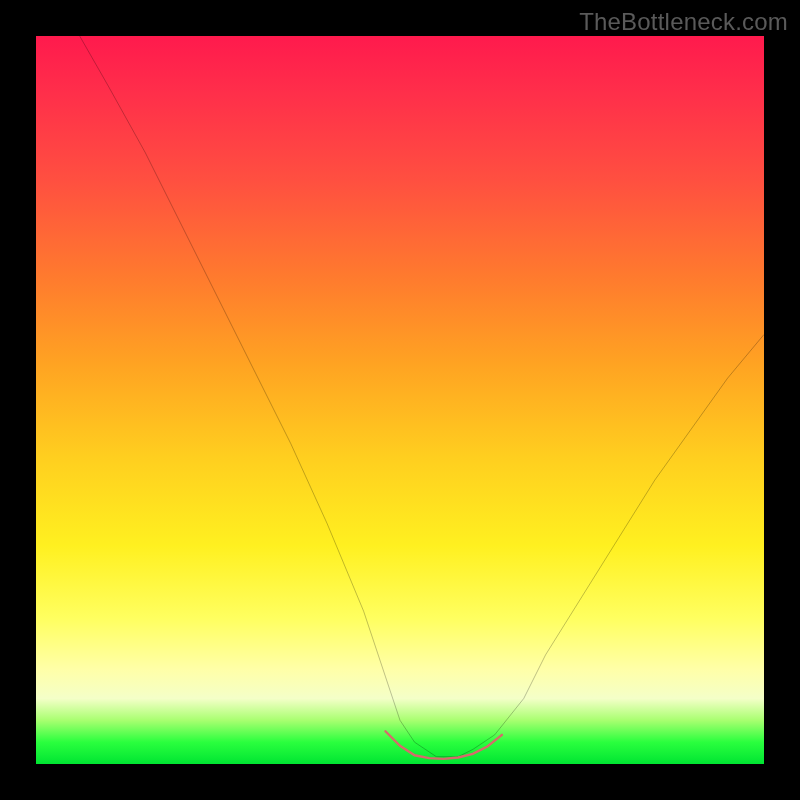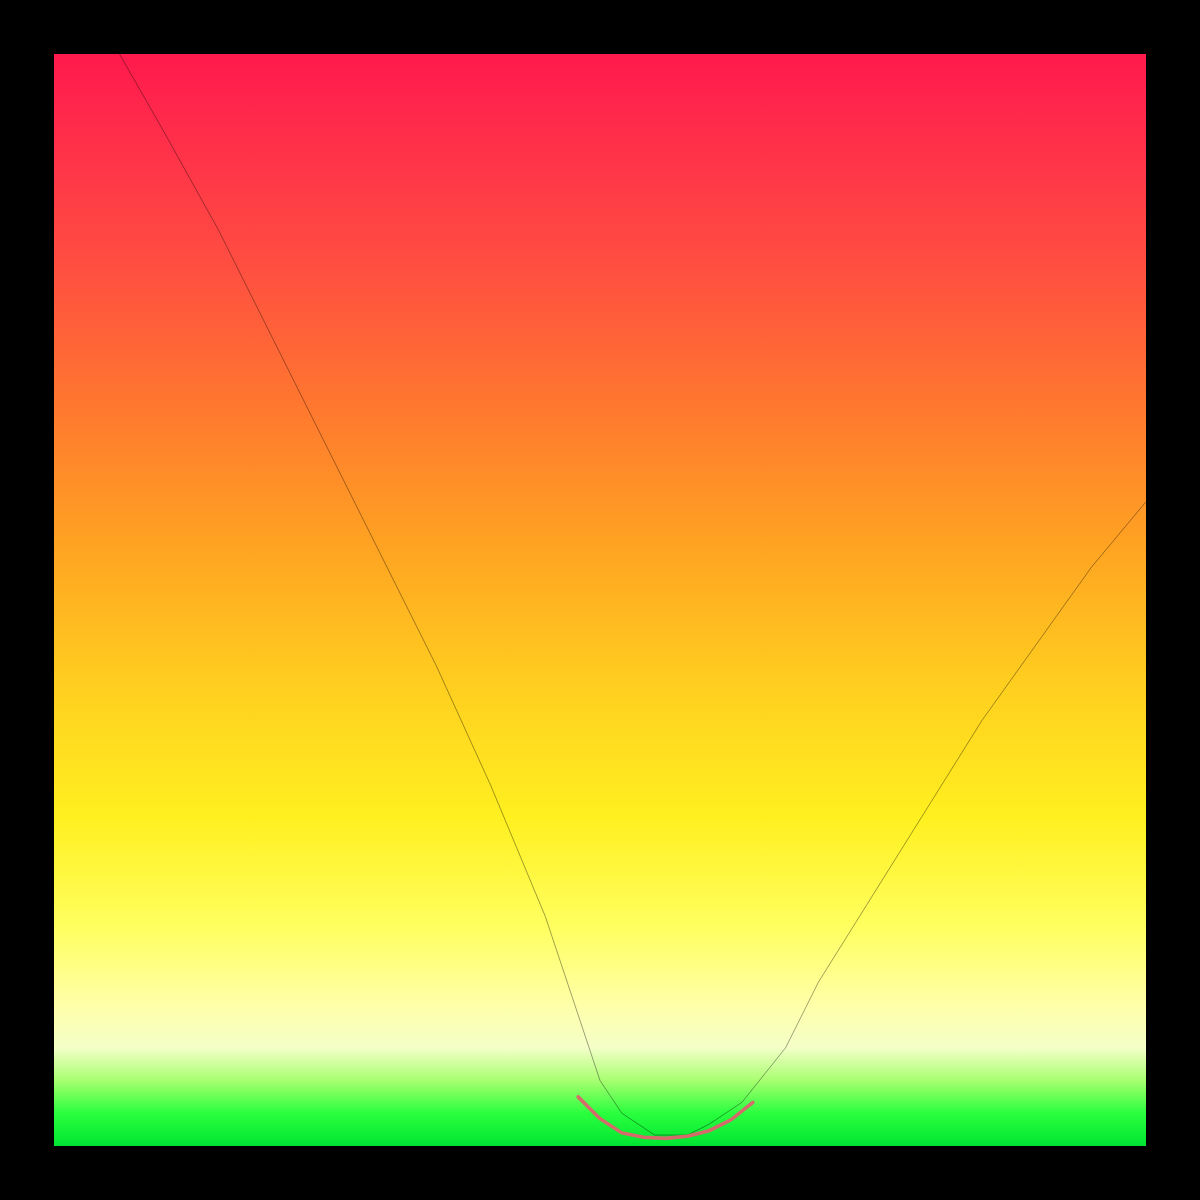--- a/index.html
+++ b/index.html
@@ -60,13 +60,14 @@
 </style>
 </head>
 <body>
 
 <div class="frame">
   <div class="plot-bg"></div>
   <svg class="curve" viewBox="0 0 100 100" preserveAspectRatio="none">
     <path id="path-main" fill="none" stroke="#000000" stroke-width="0.25" vector-effect="non-scaling-stroke" d="M6.00 0.00 L10.00 7.00 L15.00 16.00 L20.00 26.00 L25.00 36.00 L30.00 46.00 L35.00 56.00 L40.00 67.00 L45.00 79.00 L48.00 88.00 L50.00 94.00 L52.00 97.00 L55.00 99.00 L58.00 99.00 L60.00 98.00 L63.00 96.00 L67.00 91.00 L70.00 85.00 L75.00 77.00 L80.00 69.00 L85.00 61.00 L90.00 54.00 L95.00 47.00 L100.00 41.00"></path>
     <path id="path-valley" fill="none" stroke="#d66b6b" stroke-width="2.4" stroke-linecap="round" vector-effect="non-scaling-stroke" d="M48.00 95.50 L50.00 97.50 L52.00 98.80 L54.00 99.20 L56.00 99.30 L58.00 99.10 L60.00 98.60 L62.00 97.60 L64.00 96.00"></path>
   </svg>
+  <div class="watermark">TheBottleneck.com</div>
 </div>
 
 </body></html>

